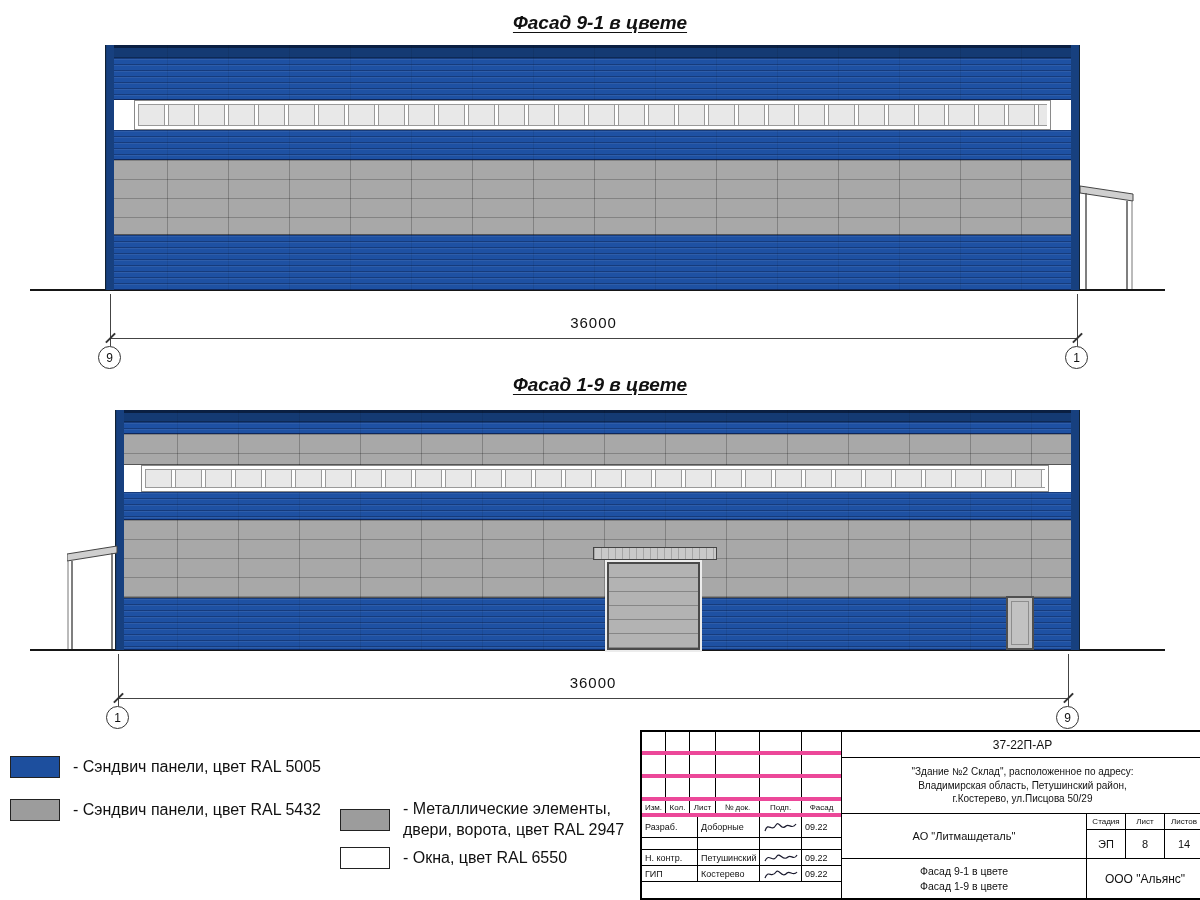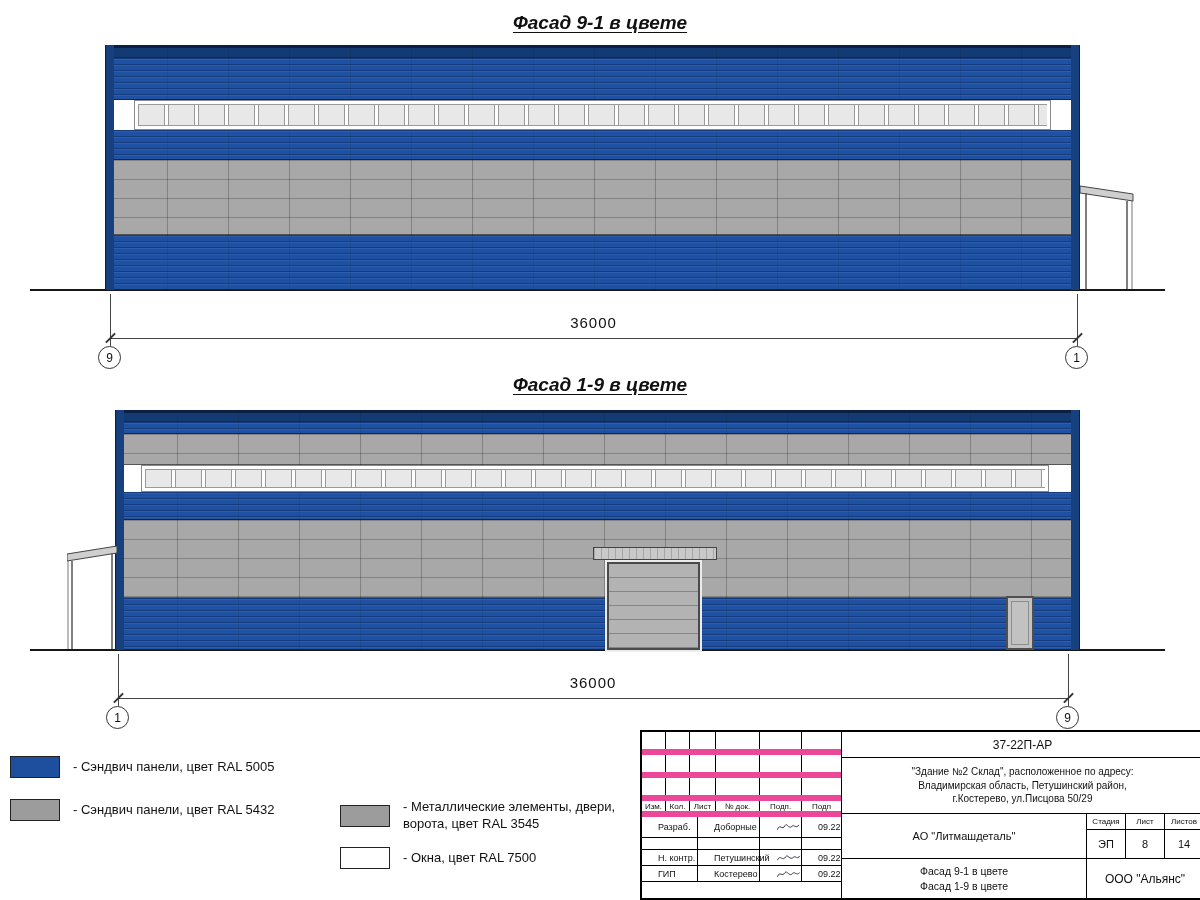--- a/index.html
+++ b/index.html
@@ -42,32 +42,32 @@
   .tick { position:absolute; width:13px; height:2px; background:#333; transform:rotate(-45deg); }
   .dimlabel { position:absolute; text-align:center; font-size:15px; letter-spacing:1px; }
   .axis-bubble { position:absolute; width:23px; height:23px; border:1.5px solid #333; border-radius:50%;
     background:#fff; display:flex; align-items:center; justify-content:center; font-size:12px; }
 
   .watermark { position:absolute; display:flex; align-items:center; gap:8px; z-index:4; opacity:.85; }
   .watermark span { font-size:31px; font-weight:bold; letter-spacing:3px; color:rgba(110,110,110,.55); }
 
   .legend-item { position:absolute; display:flex; align-items:center; }
   .swatch { width:50px; height:22px; border:1px solid #222; flex:0 0 auto; }
-  .legend-label { margin-left:13px; font-size:13px; width:255px; line-height:1.3; }
+  .legend-label { margin-left:13px; font-size:16px; width:255px; line-height:1.3; }
 
   .titleblock { position:absolute; left:640px; top:730px; width:565px; height:170px;
     border:2px solid #000; display:flex; background:#fff; font-size:9px; }
   .tb-left { width:200px; border-right:1px solid #000; display:flex; flex-direction:column; }
-  .tb-r6 { display:grid; grid-template-columns:24px 24px 26px 44px 42px 1fr; border-bottom:6px solid #ec4899;text-align:right; }
+  .tb-r6 { display:grid; grid-template-columns:24px 24px 26px 44px 42px 1fr; border-bottom:4px solid #ec4899;text-align:right; }
   .tb-r6 > div { border-right:1px solid #000; display:flex; align-items:center; justify-content:center; overflow:hidden; }
   .tb-r6 > div:last-child { border-right:none; }
   .tb-head { height:16px; font-size:8px; }
   .tb-empty { height:23px; }
   .tb-r4 { display:grid; grid-template-columns:56px 62px 42px 1fr; border-bottom:1px solid #000; align-items:center; }
-  .tb-r4 > div { border-right:1px solid #000; height:100%; display:flex; align-items:center; padding-left:16px; overflow:visible; }
+  .tb-r4 > div { border-right:1px solid #000; height:100%; display:flex; align-items:center; padding-left:3px; overflow:visible; }
   .tb-r4 > div:last-child { border-right:none; }
   .tb-fill { flex:1; }
   .tb-right { flex:1; display:flex; flex-direction:column; }
   .tb-doc { height:26px; border-bottom:1px solid #000; display:flex; align-items:center; justify-content:center; font-size:12px; }
   .tb-project { height:56px; border-bottom:1px solid #000; display:flex; flex-direction:column; justify-content:center;
     text-align:center; font-size:10px; line-height:1.35; }
   .tb-mid { height:45px; border-bottom:1px solid #000; display:flex; }
   .tb-company { width:245px; border-right:1px solid #000; display:flex; align-items:center; justify-content:center; font-size:11px; }
   .tb-slv { flex:1; display:flex; }
   .slv-col { flex:1; display:flex; flex-direction:column; border-right:1px solid #000; }
@@ -161,25 +161,25 @@
   <div class="legend-item" style="left:10px; top:756px">
     <div class="swatch" style="background: rgb(29, 79, 158);"></div>
     <div class="legend-label">- Сэндвич панели, цвет RAL 5005</div>
   </div>
   <div class="legend-item" style="left:10px; top:799px">
     <div class="swatch" style="background: rgb(156, 156, 156);"></div>
     <div class="legend-label">- Сэндвич панели, цвет RAL 5432</div>
   </div>
   <div class="legend-item" style="left:340px; top:799px">
     <div class="swatch" style="background: rgb(156, 156, 156);"></div>
-    <div class="legend-label">- Металлические элементы, двери, ворота, цвет RAL 3545</div>
+    <div class="legend-label">- Металлические элементы, двери, ворота, цвет RAL 2947</div>
   </div>
   <div class="legend-item" style="left:340px; top:847px">
     <div class="swatch" style="background: rgb(255, 255, 255);"></div>
-    <div class="legend-label">- Окна, цвет RAL 7500</div>
+    <div class="legend-label">- Окна, цвет RAL 6550</div>
   </div>
 
   <div class="titleblock">
     <div class="tb-left">
       <div class="tb-r6 tb-empty">
           <div></div>
           <div></div>
           <div></div>
           <div></div>
           <div></div>
@@ -200,21 +200,21 @@
           <div></div>
           <div></div>
           <div></div>
         </div>
       <div class="tb-r6 tb-head">
         <div>Изм.</div>
         <div>Кол.</div>
         <div>Лист</div>
         <div>№ док.</div>
         <div>Подп.</div>
-        <div>Подп</div>
+        <div>Фасад</div>
       </div>
       <div class="tb-r4" style="height:21px">
         <div>Разраб.</div>
         <div>Доборные</div>
         <div>
           <svg width="36" height="16" viewBox="0 0 36 16">
               <path d="M2 12 C5 2, 9 14, 13 6 C16 1, 18 12, 23 7 C26 4, 29 11, 33 5" fill="none" stroke="#1a1a2e" stroke-width="1.2"></path>
             </svg>
         </div>
         <div>09.22</div>

